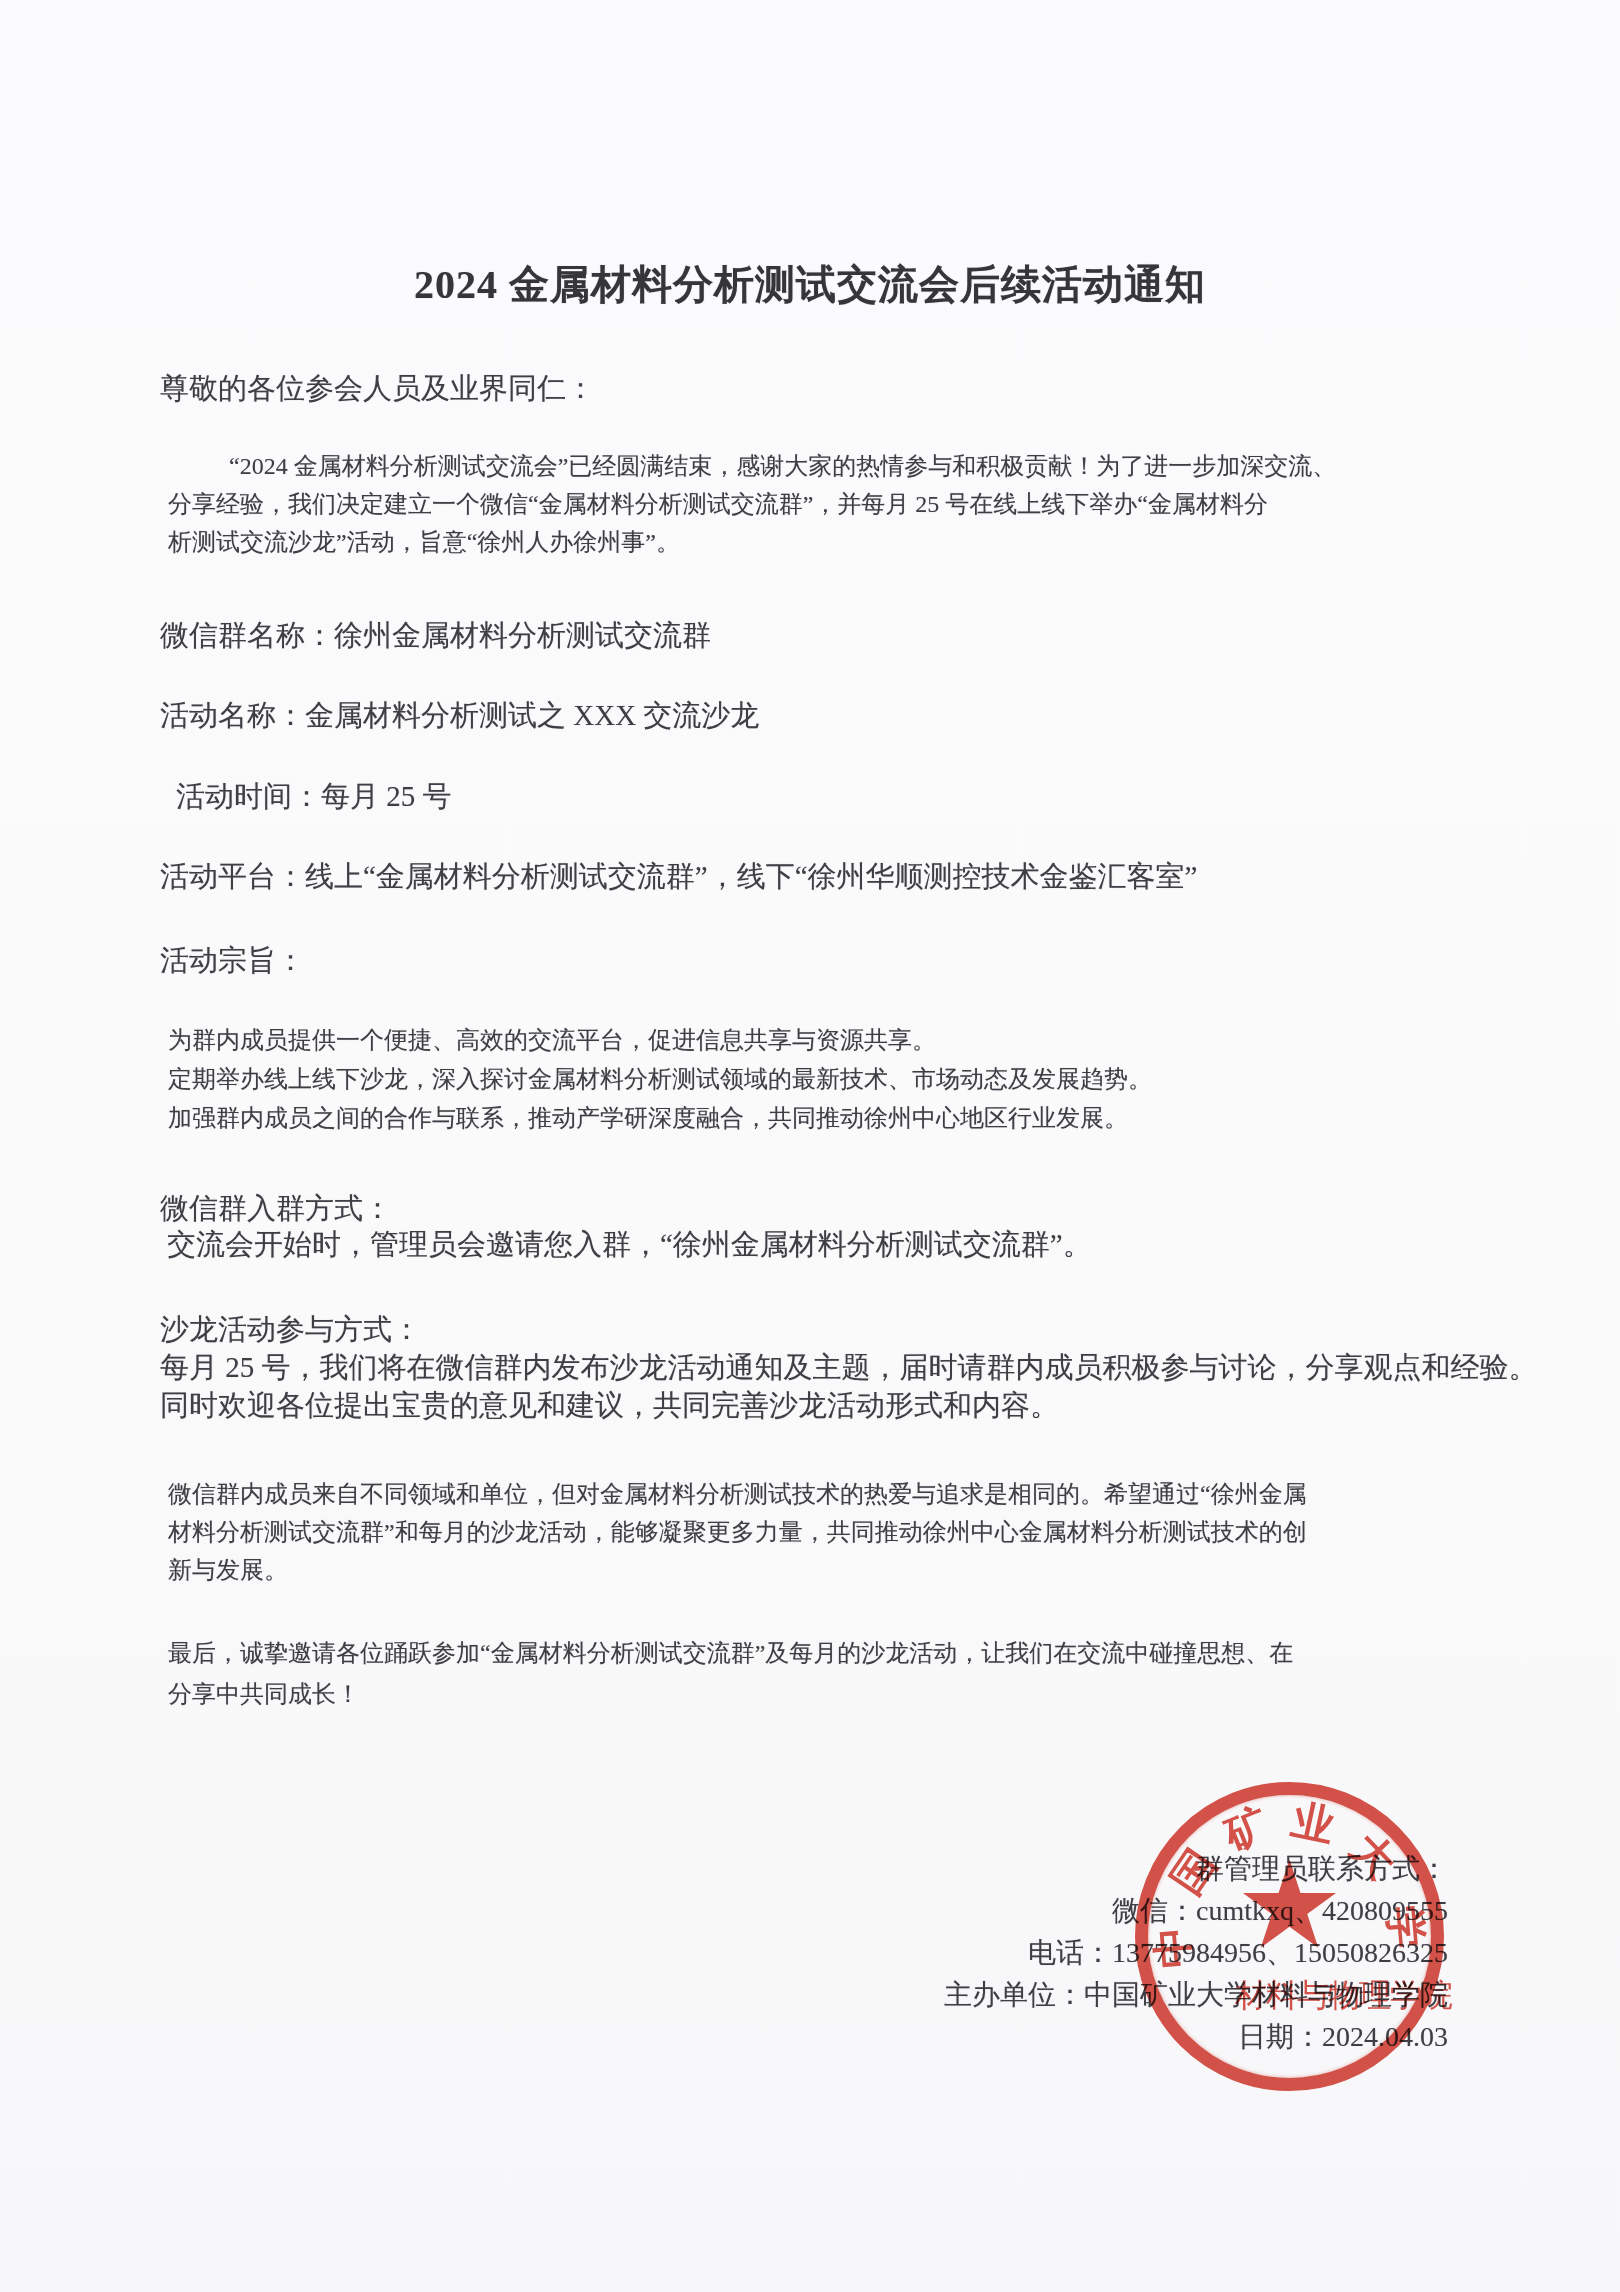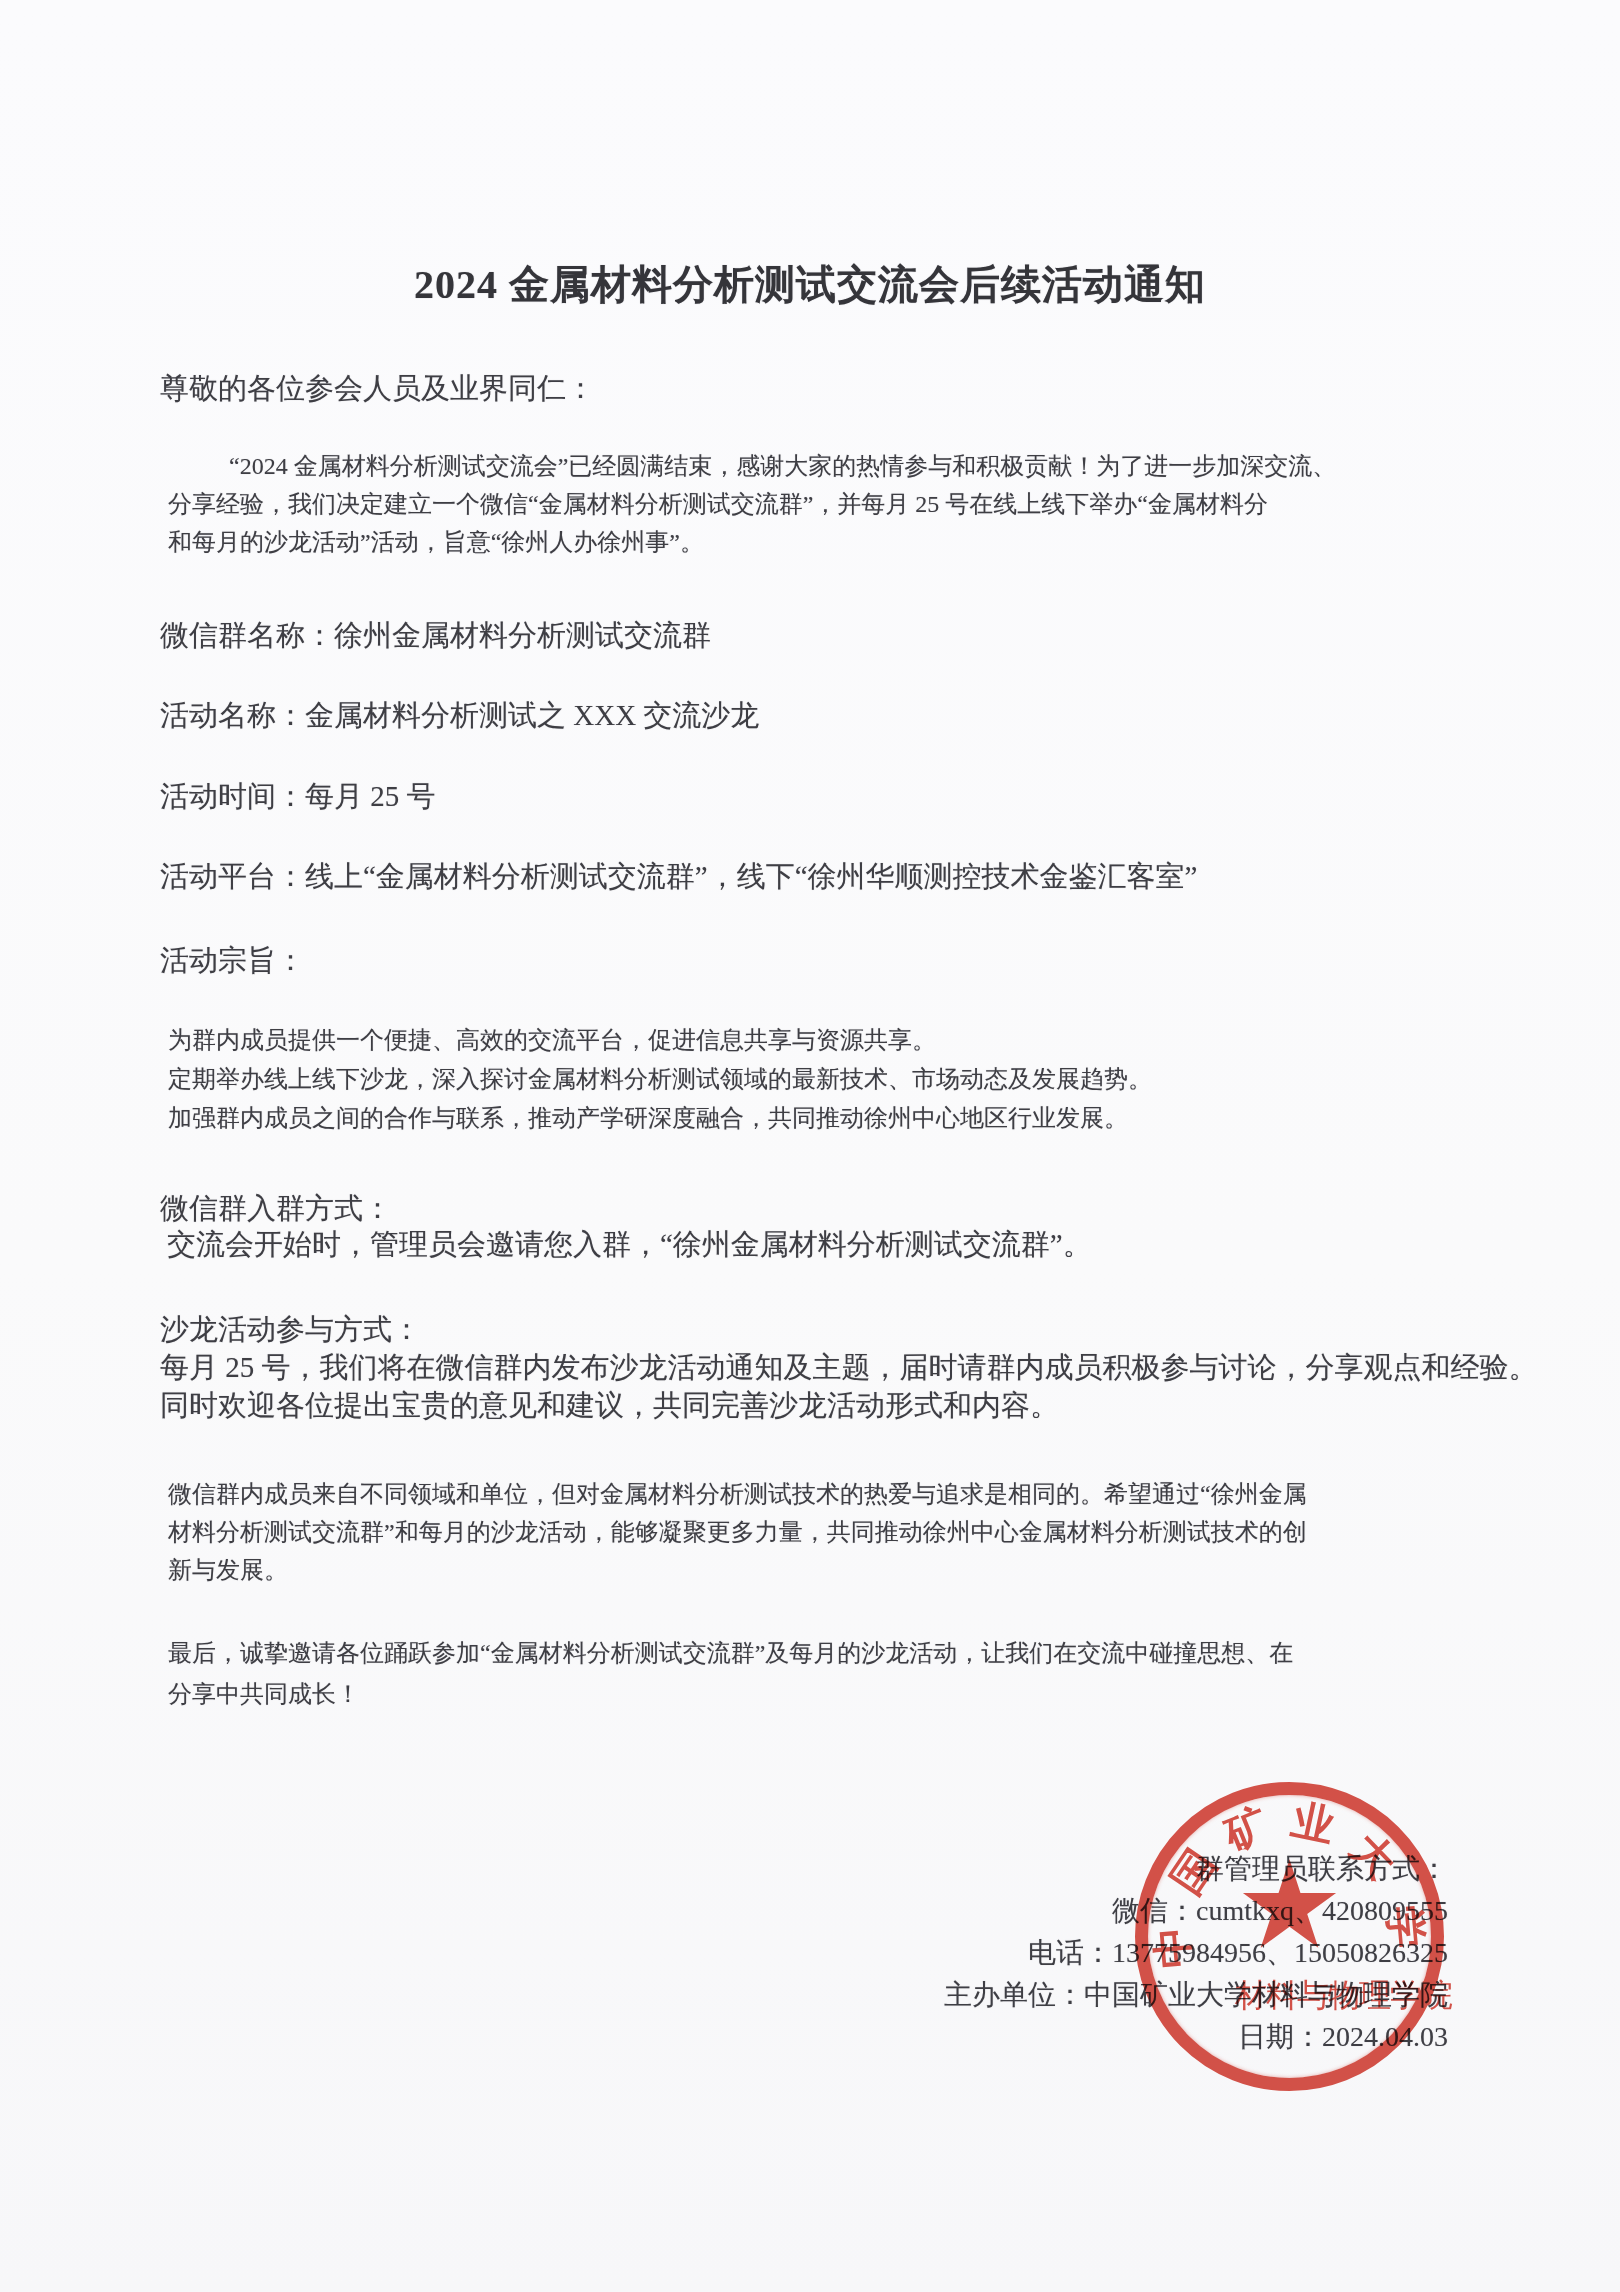--- a/index.html
+++ b/index.html
@@ -65,26 +65,26 @@
 
 <div class="page">
 
   <div class="doc-title">2024 金属材料分析测试交流会后续活动通知</div>
 
   <div class="line" style="top:370px;">尊敬的各位参会人员及业界同仁：</div>
 
   <div class="para" style="top:447px;line-height:38px;">
     <div class="pline" style="padding-left:61px;">“2024 金属材料分析测试交流会”已经圆满结束，感谢大家的热情参与和积极贡献！为了进一步加深交流、</div>
     <div class="pline">分享经验，我们决定建立一个微信“金属材料分析测试交流群”，并每月 25 号在线上线下举办“金属材料分</div>
-    <div class="pline">和每月的沙龙活动”活动，旨意“徐州人办徐州事”。</div>
+    <div class="pline">析测试交流沙龙”活动，旨意“徐州人办徐州事”。</div>
   </div>
 
   <div class="line" style="top:617px;">微信群名称：徐州金属材料分析测试交流群</div>
   <div class="line" style="top:697px;">活动名称：金属材料分析测试之 XXX 交流沙龙</div>
-  <div class="line" style="top:778px;">活动时间：每月 25 号</div>
+  <div class="line" style="top:778px;margin-left:16px;">活动时间：每月 25 号</div>
   <div class="line" style="top:858px;">活动平台：线上“金属材料分析测试交流群”，线下“徐州华顺测控技术金鉴汇客室”</div>
 
   <div class="line" style="top:942px;">活动宗旨：</div>
   <div class="para" style="top:1021px;line-height:39px;">
     <div class="pline">为群内成员提供一个便捷、高效的交流平台，促进信息共享与资源共享。</div>
     <div class="pline">定期举办线上线下沙龙，深入探讨金属材料分析测试领域的最新技术、市场动态及发展趋势。</div>
     <div class="pline">加强群内成员之间的合作与联系，推动产学研深度融合，共同推动徐州中心地区行业发展。</div>
   </div>
 
   <div class="line" style="top:1190px;">微信群入群方式：</div>

